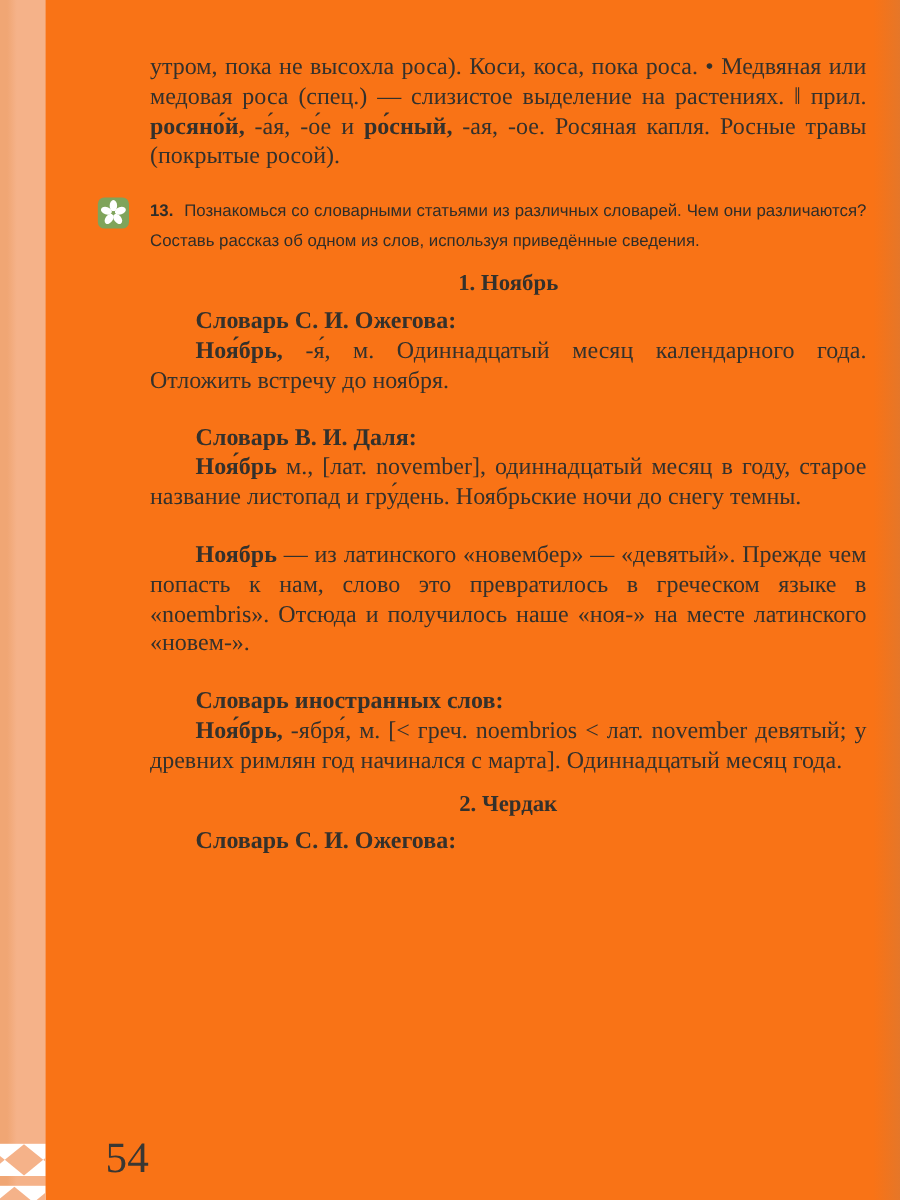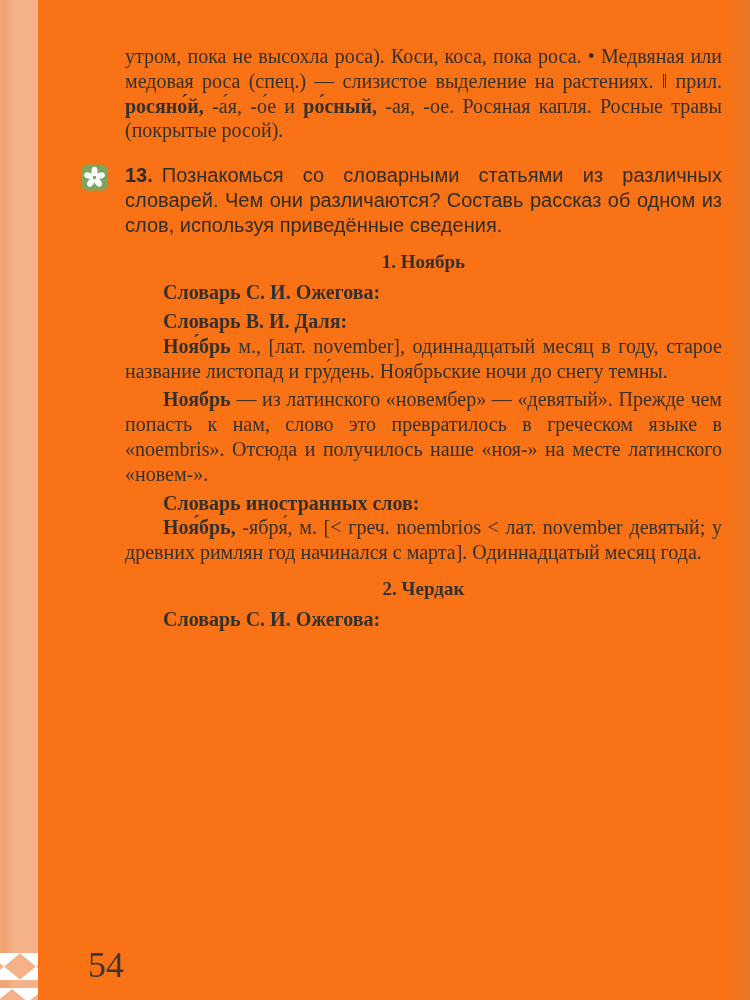--- a/index.html
+++ b/index.html
@@ -50,42 +50,42 @@
   }
   .top-para { text-indent: 0; }
   .indent { text-indent: 38px; }
 
   .exercise {
     position: relative;
     margin-top: 20px;
   }
   .sans {
     font-family: "Liberation Sans", "DejaVu Sans", sans-serif;
-    font-size: 20px;
+    font-size: 14px;
     line-height: 25px;
     text-align: justify;
     margin: 0;
     color: #2f2d29;
   }
   .ex-num { margin-right: 9px; white-space: nowrap; }
   .ex-icon {
     position: absolute;
     left: -44px;
     top: 1px;
     width: 27px;
     height: 27px;
   }
   .section-heading {
     font-family: "Liberation Serif", "DejaVu Serif", serif;
     font-size: 19px;
     font-weight: bold;
     text-align: center;
     margin: 13px 0 7px 0;
   }
-  .entry { margin-top: 4px; }
+  .entry { margin-top: 23px; }
   .entry .src { font-weight: bold; }
   .pagenum {
     position: absolute;
     left: 88px;
     top: 944px;
     font-family: "Liberation Serif", "DejaVu Serif", serif;
     font-size: 36px;
     color: #3a3733;
   }
   b, .src { font-weight: bold; }
@@ -125,20 +125,21 @@
         </g>
         <circle cx="13.5" cy="13.5" r="1.4" fill="#7fa45b"></circle>
       </svg>
       <p class="sans"><b class="ex-num">13.</b><span>Познакомься со словарными статьями из различных словарей. Чем они различаются? Составь рассказ об одном из слов, используя приведённые сведения.</span></p>
     </div>
 
     <h3 class="section-heading">1. Ноябрь</h3>
 
     <div class="entry" style="margin-top:6px">
       <p class="serif indent src">Словарь С. И. Ожегова:</p>
+      <p class="serif indent"><b>Ноя́брь,</b><span> -я́, м. Одиннадцатый месяц календарного года. Отложить встречу до ноября.</span></p>
     </div>
 
     <div class="entry">
       <p class="serif indent src">Словарь В. И. Даля:</p>
       <p class="serif indent"><b>Ноя́брь</b><span> м., [лат. november], одиннадцатый месяц в году, старое название листопад и гру́день. Ноябрьские ночи до снегу темны.</span></p>
     </div>
 
     <div class="entry">
       <p class="serif indent"><b>Ноябрь</b><span> — из латинского «новембер» — «девятый». Прежде чем попасть к нам, слово это превратилось в греческом языке в «noembris». Отсюда и получилось наше «ноя-» на месте латинского «новем-».</span></p>
     </div>

